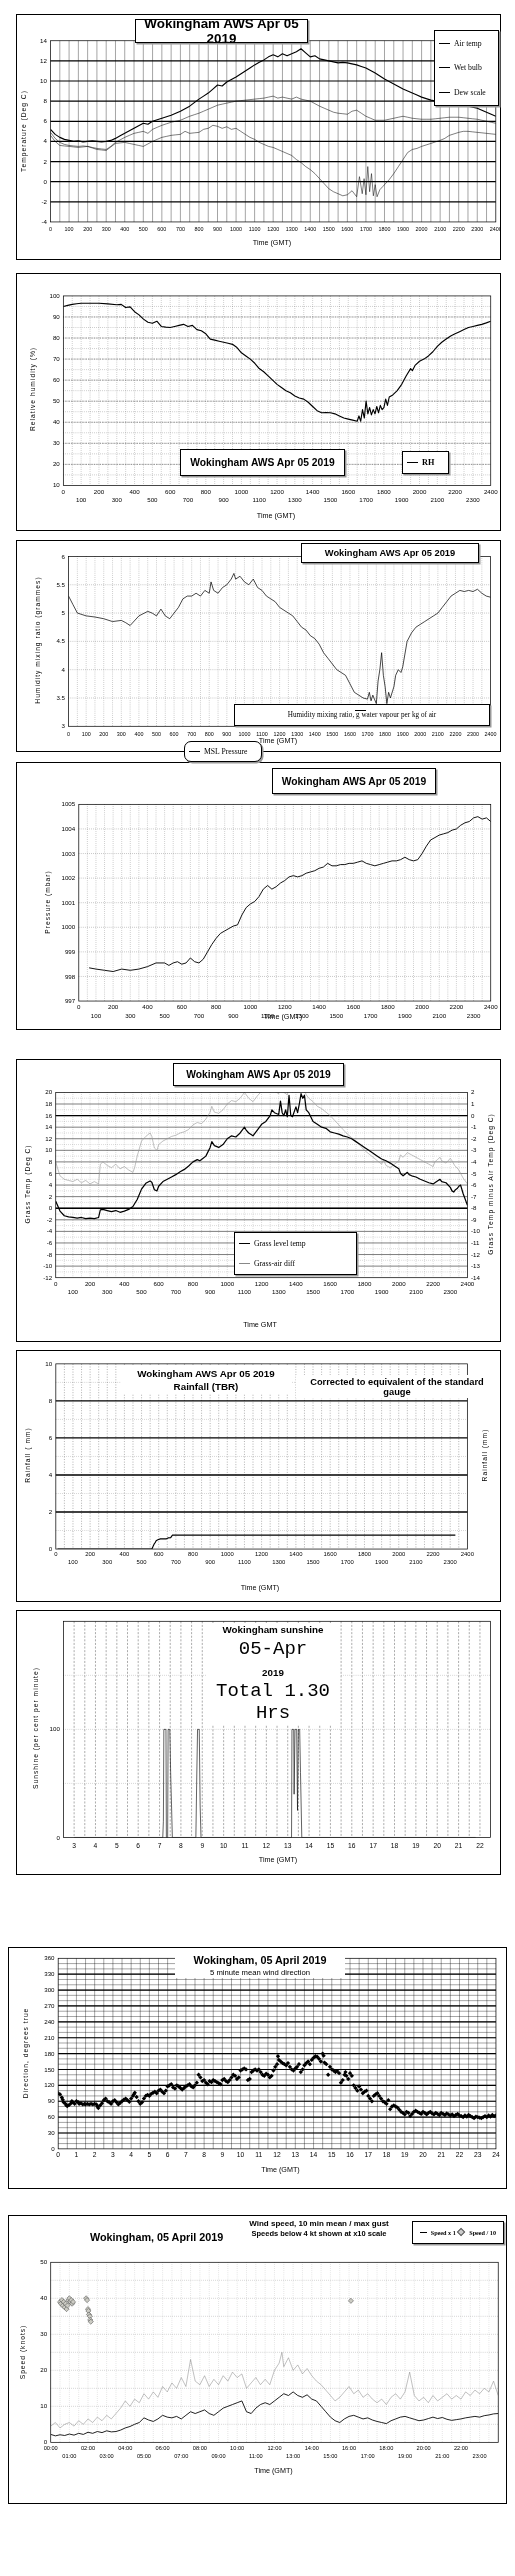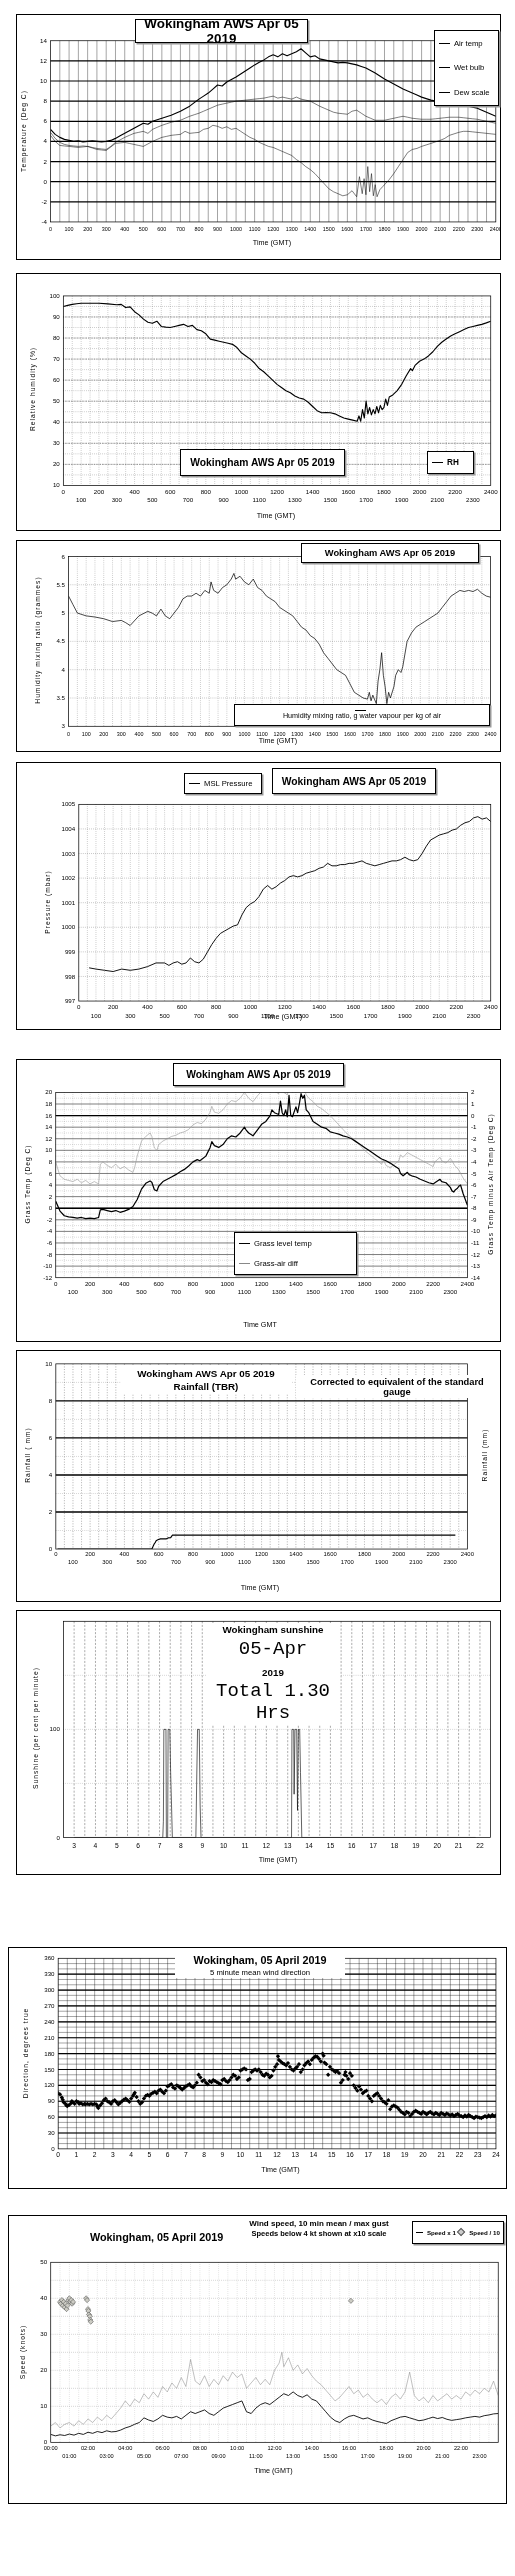--- a/index.html
+++ b/index.html
@@ -3,21 +3,21 @@
 <meta charset="utf-8">
 <style>
   html,body{margin:0;padding:0;background:#e8e8e8;}
   #page{position:relative;width:515px;height:2576px;background:#ffffff;font-family:"Liberation Sans",sans-serif;color:#000;overflow:hidden;}
   .chart{position:absolute;background:#fff;border:1px solid #000;box-sizing:border-box;}
   .chart svg{position:absolute;left:0;top:0;}
   .tbox{position:absolute;background:#fff;border:0.5px solid #000;box-shadow:1.5px 1.5px 0 #999;text-align:center;display:flex;flex-direction:column;justify-content:center;box-sizing:border-box;z-index:5;}
   .wbox{position:absolute;background:#fff;text-align:center;box-sizing:border-box;z-index:5;}
   .vlabel{position:absolute;transform:translate(-50%,-50%) rotate(-90deg);white-space:nowrap;font-size:6.7px;letter-spacing:1px;z-index:4;}
   .xlab{position:absolute;text-align:center;font-size:7.2px;z-index:4;}
-  .lrow{display:flex;align-items:center;text-align:left;padding:1px 4.1px;}
+  .lrow{display:flex;align-items:center;text-align:left;padding:1px 4.1px;font-family:Liberation Serif, serif;}
   .ls{display:inline-block;width:11.3px;height:0;border-top:1px solid #000;margin-right:3.6px;flex:none;}
   .ls.thick{border-top-width:1.5px;}
   .ls.grey{border-top-color:#888;}
   .dia{display:inline-block;width:4.1px;height:4.1px;background:#ccc;border:0.5px solid #555;transform:rotate(45deg);margin:0 5.2px 0 2.1px;flex:none;}
   .t26b{font-size:13.4px;font-weight:bold;}
   .t21b{font-size:10.8px;font-weight:bold;}
   .t20b{font-size:10.3px;font-weight:bold;}
   .t19b{font-size:9.8px;font-weight:bold;}
   .t18b{font-size:9.3px;font-weight:bold;}
   .t26{font-size:19px;font-family:Liberation Mono, monospace;}
@@ -1316,42 +1316,42 @@
         <span class="ls"></span>
         <span>Dew scale</span>
       </div>
   </div>
   <div class="vlabel" style="left:23px;top:131px;">Temperature (Deg C)</div>
   <div class="xlab" style="left:241px;top:238px;width:62px;">Time (GMT)</div>
 
   <div class="tbox t20b" style="left:180px;top:449px;width:165px;height:27px;">
     <span>Wokingham AWS Apr 05 2019</span>
   </div>
-  <div class="tbox" style="left:427px;top:451px;width:47px;height:23px;">
+  <div class="tbox" style="left:402px;top:451px;width:47px;height:23px;">
     <div class="lrow" style="font-size:8.2px;font-weight:bold;">
         <span class="ls thick"></span>
         <span>RH</span>
       </div>
   </div>
   <div class="vlabel" style="left:32px;top:389px;">Relative humidity (%)</div>
   <div class="xlab" style="left:245px;top:511px;width:62px;">Time (GMT)</div>
 
   <div class="tbox t18b" style="left:301px;top:543px;width:178px;height:19.6px;">
     <span>Wokingham AWS Apr 05 2019</span>
   </div>
   <div class="tbox" style="left:234px;top:704px;width:256px;height:21.6px;">
     <div class="lrow t14">
         <span class="ls"></span>
         <span>Humidity mixing ratio, g water vapour per kg of air</span>
       </div>
   </div>
   <div class="vlabel" style="left:37px;top:640px;">Humidity mixing ratio (grammes)</div>
   <div class="xlab" style="left:247px;top:736px;width:62px;">Time (GMT)</div>
 
-  <div class="tbox" style="left:184px;top:773px;width:78px;height:20.6px;">
+  <div class="tbox" style="left:184px;top:741px;width:78px;height:20.6px;border-radius:7px;">
     <div class="lrow t15">
         <span class="ls thick"></span>
         <span>MSL Pressure</span>
       </div>
   </div>
   <div class="tbox t20b" style="left:272px;top:768px;width:164px;height:26px;">
     <span>Wokingham AWS Apr 05 2019</span>
   </div>
   <div class="vlabel" style="left:47px;top:902px;">Pressure (mbar)</div>
   <div class="xlab" style="left:252px;top:1012px;width:62px;">Time (GMT)</div>

